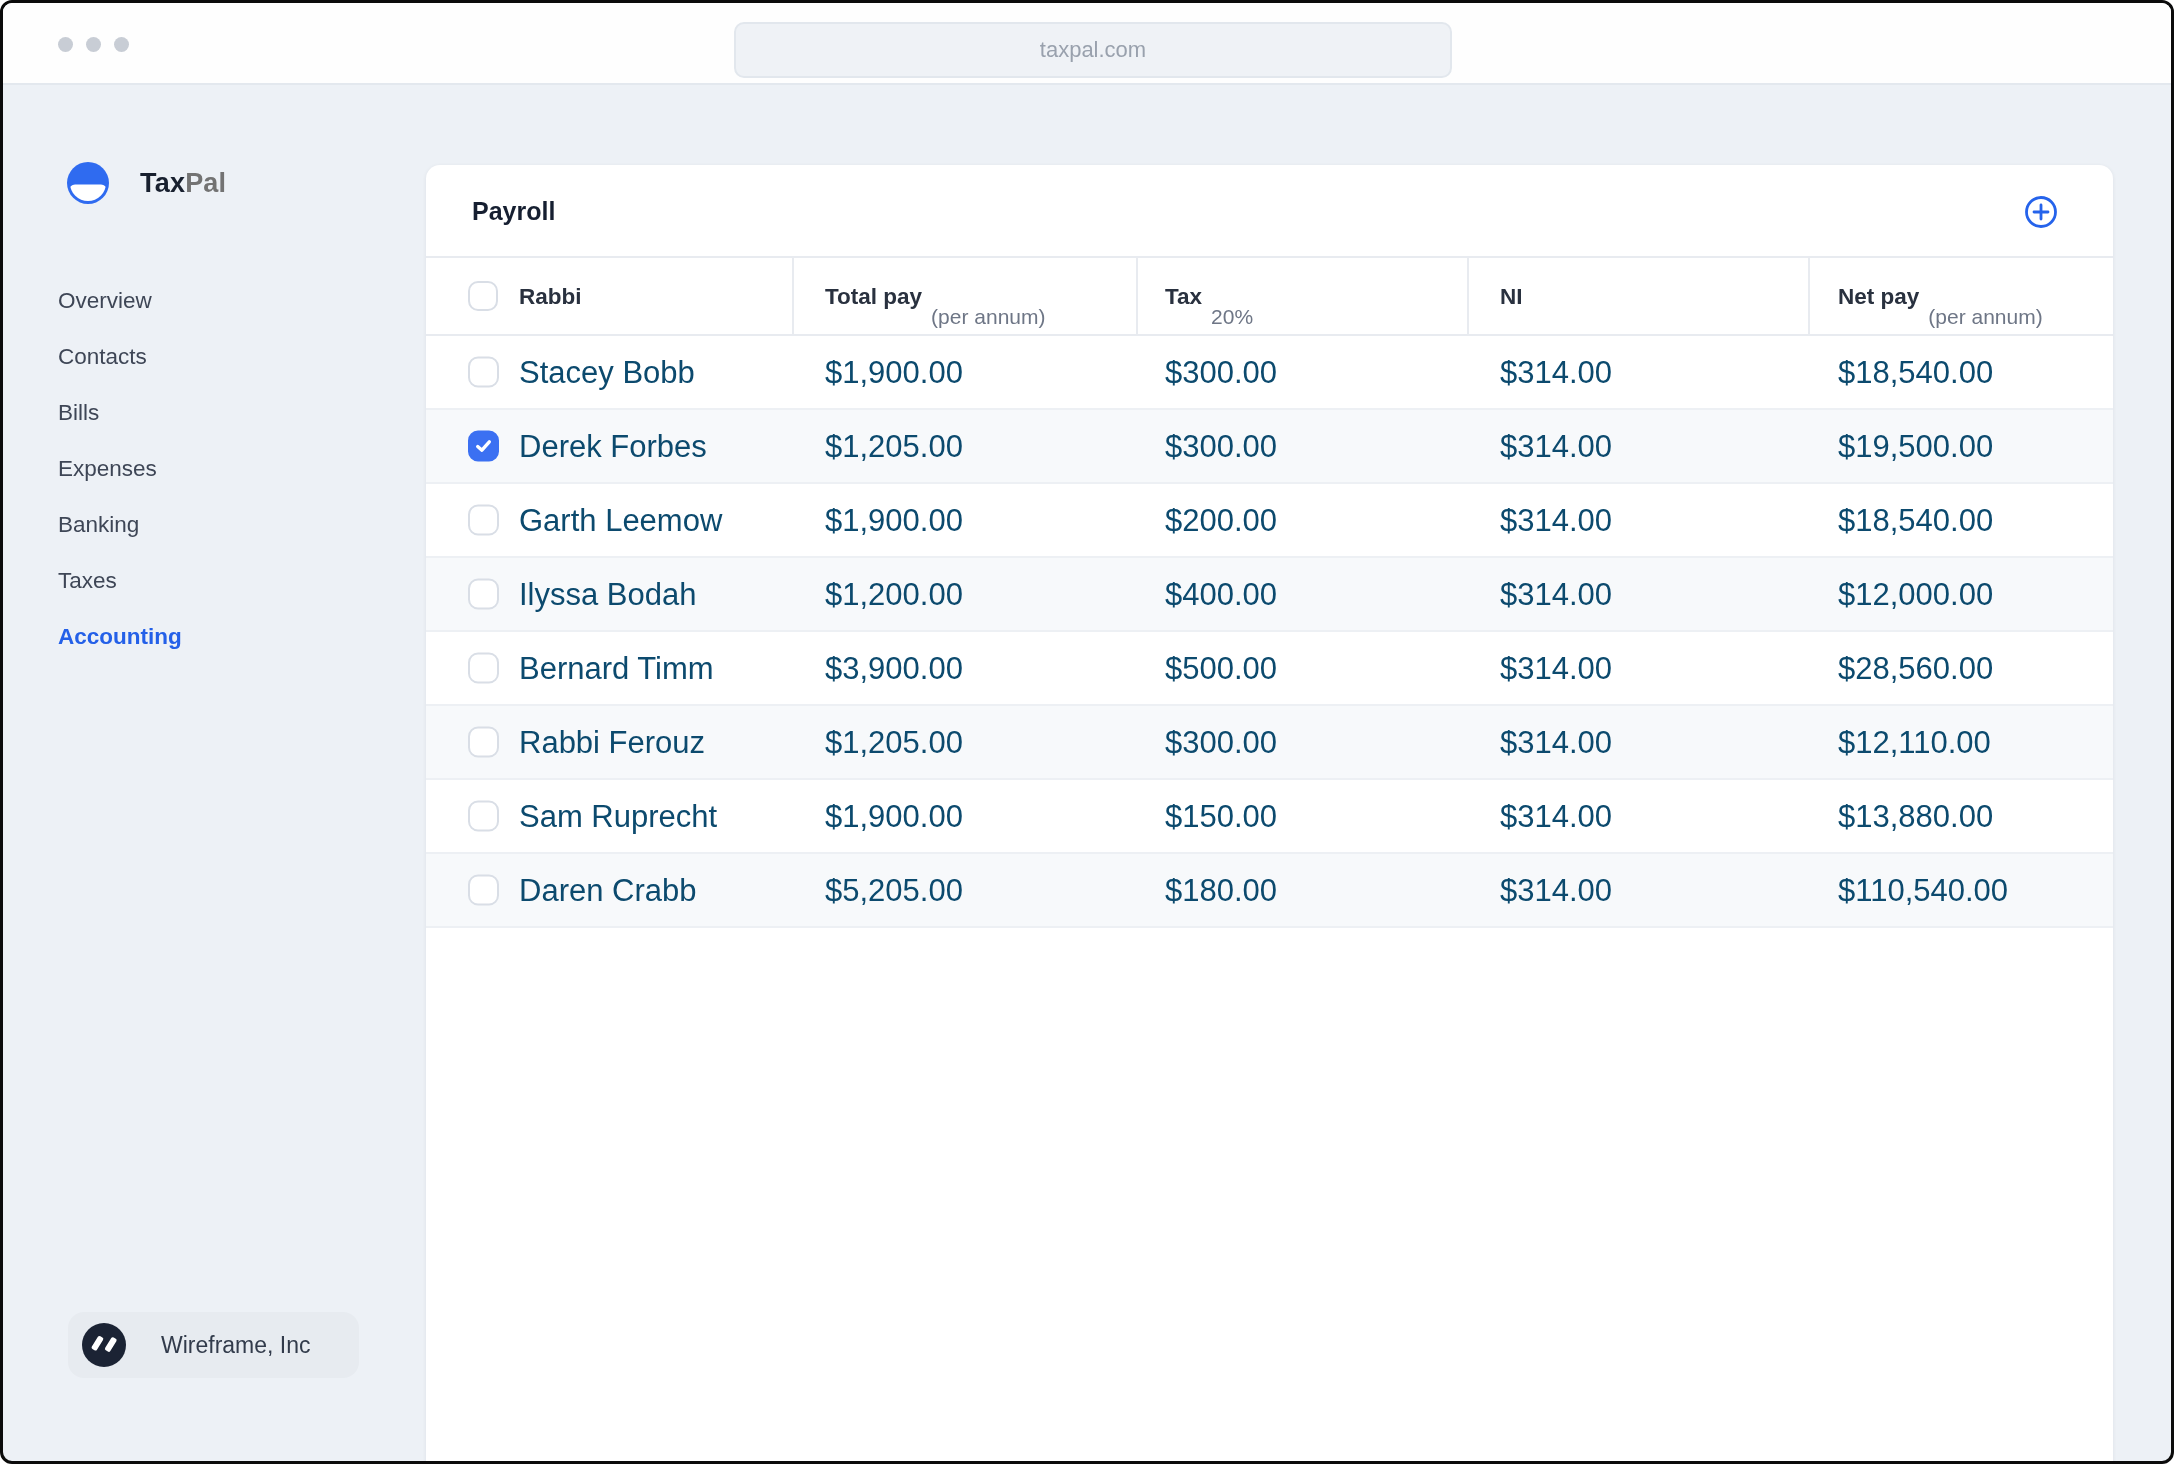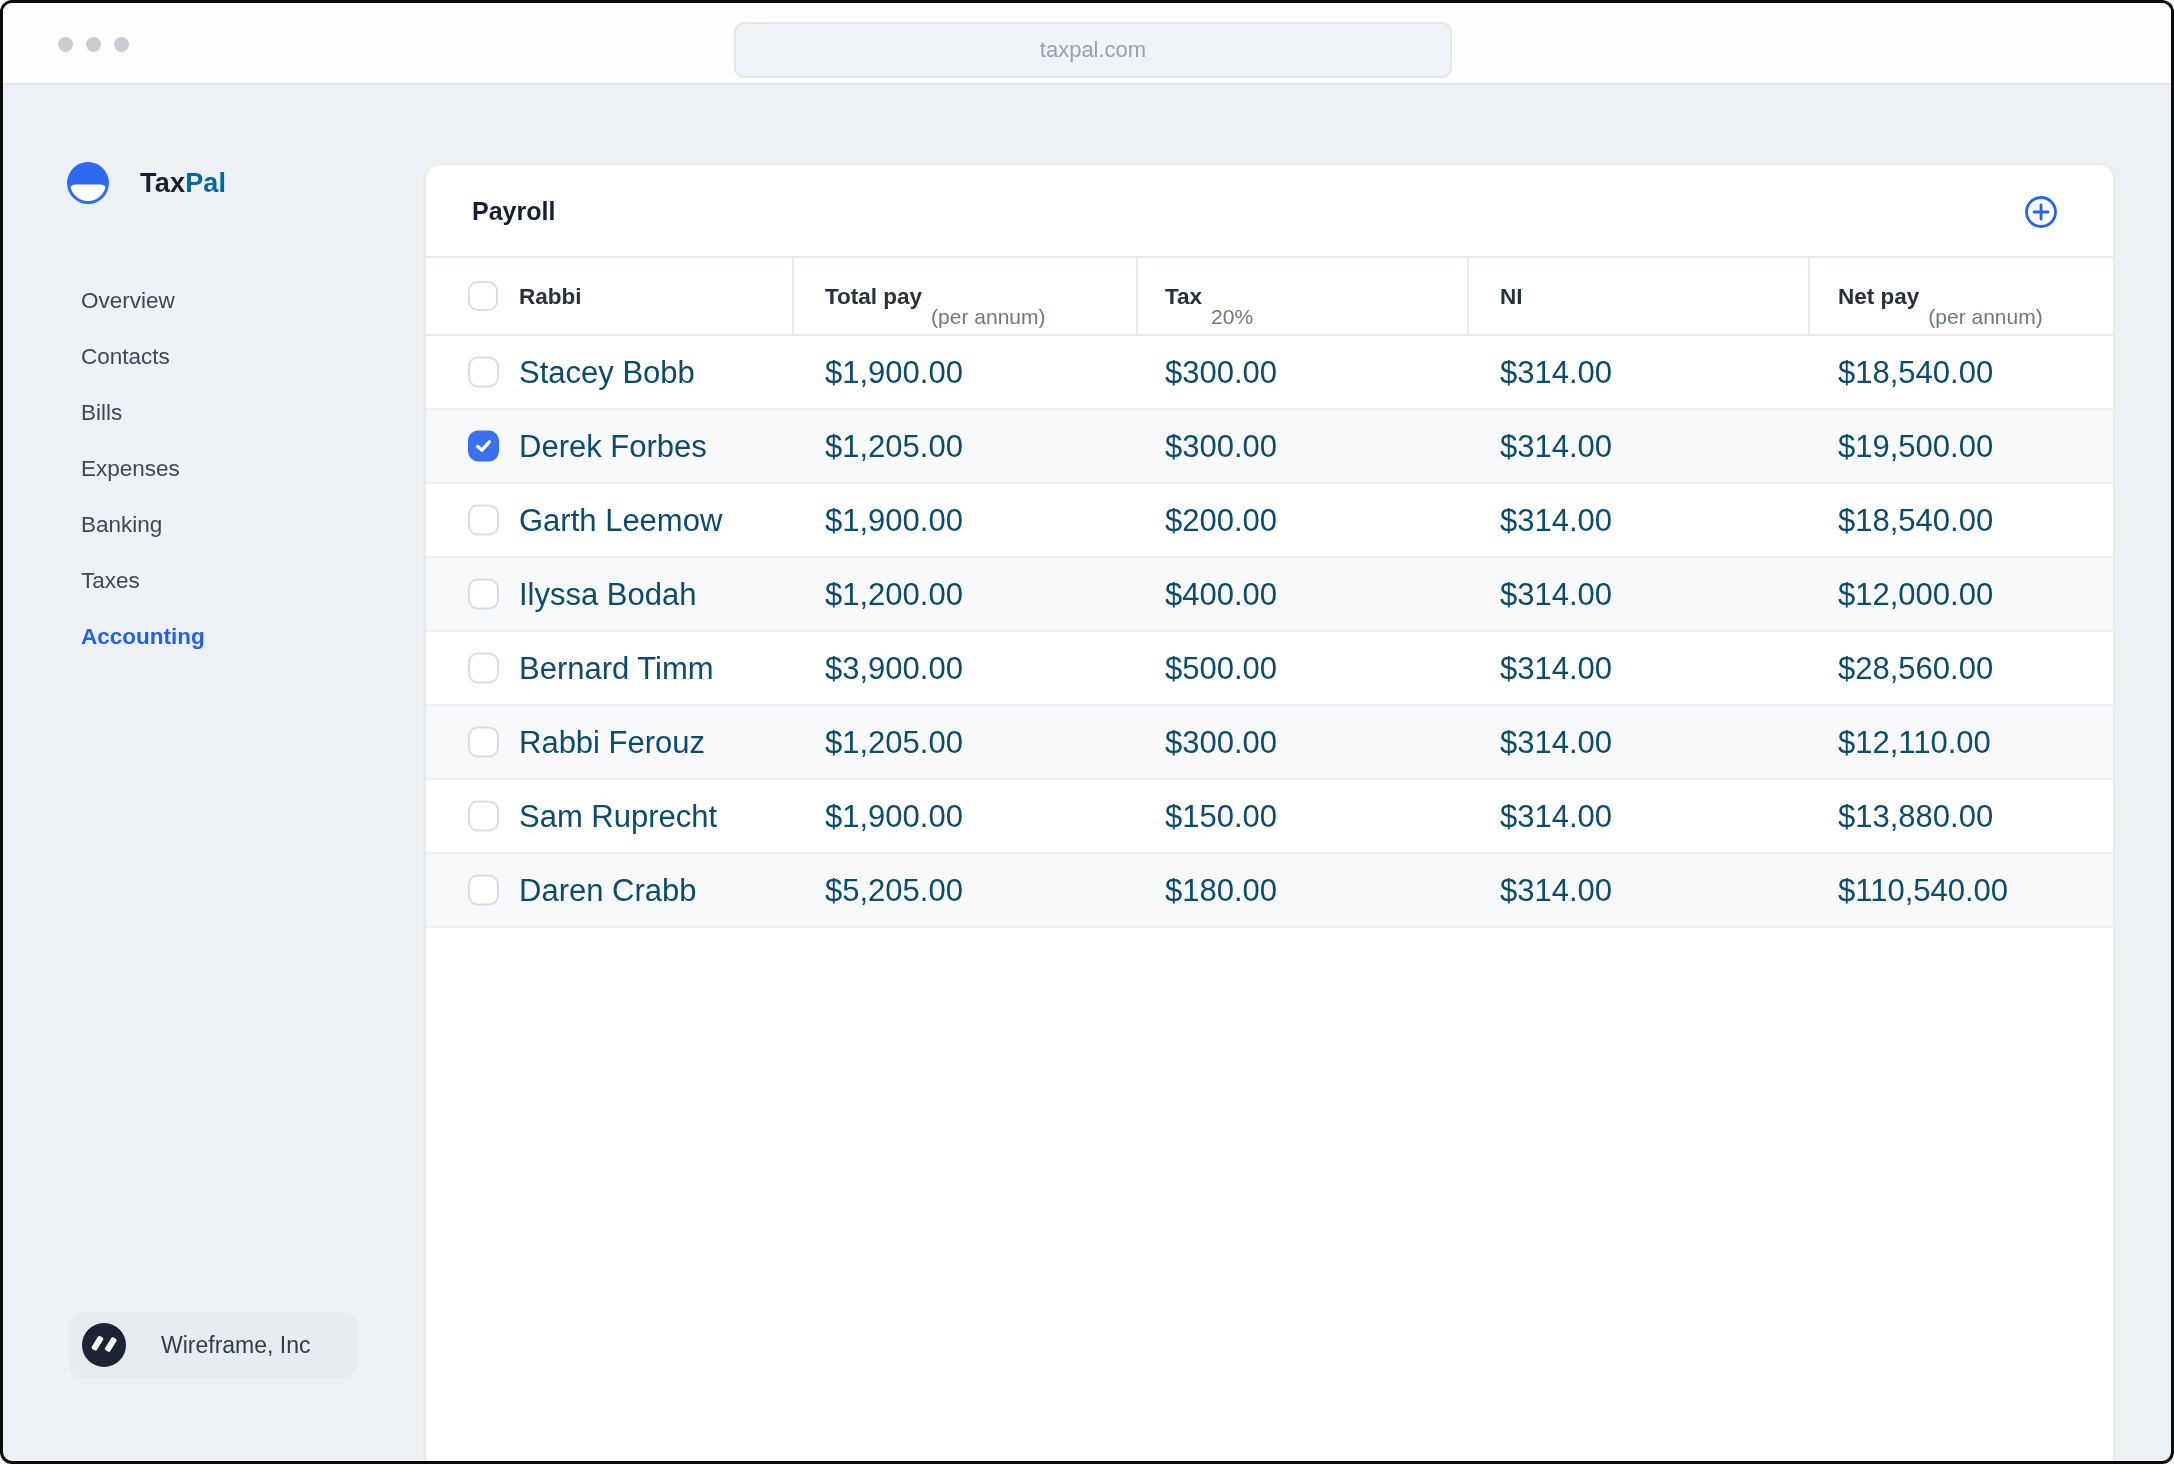--- a/index.html
+++ b/index.html
@@ -17,23 +17,23 @@
   .urlbar { position:absolute; left:731px; top:19px; width:718px; height:56px;
             background:#eff2f6; border:2px solid #e2e7ed; border-radius:10px;
             display:flex; align-items:center; justify-content:center;
             font-size:22px; color:#99a1ad; }
 
   
   .logo { position:absolute; left:64px; top:159px; width:42px; height:42px; }
   .brand { position:absolute; left:137px; top:159px; height:42px; display:flex;
            align-items:center; font-size:27px; font-weight:700; letter-spacing:.2px; }
   .brand .t1 { color:#18202f; }
-  .brand .t2 { color:#0369a1; }
-
-  .nav { position:absolute; left:78px; top:283px; display:flex; flex-direction:column; gap:26px; }
+  .brand .t2 { color:#737373; }
+
+  .nav { position:absolute; left:55px; top:283px; display:flex; flex-direction:column; gap:26px; }
   .nav-item { font-size:22.5px; line-height:30px; color:#3e4656; cursor:pointer; }
   .nav-item.active { color:#2460e8; font-weight:700; }
 
   .workspace { position:absolute; left:65px; top:1309px; width:291px; height:66px;
                background:#e7ebf0; border-radius:16px; display:flex; align-items:center; }
   .ws-icon { width:44px; height:44px; margin-left:14px; flex:0 0 auto; }
   .ws-label { margin-left:35px; font-size:23px; color:#323b4b; }
 
   
   .card { position:absolute; left:423px; top:162px; width:1687px; height:1302px;

